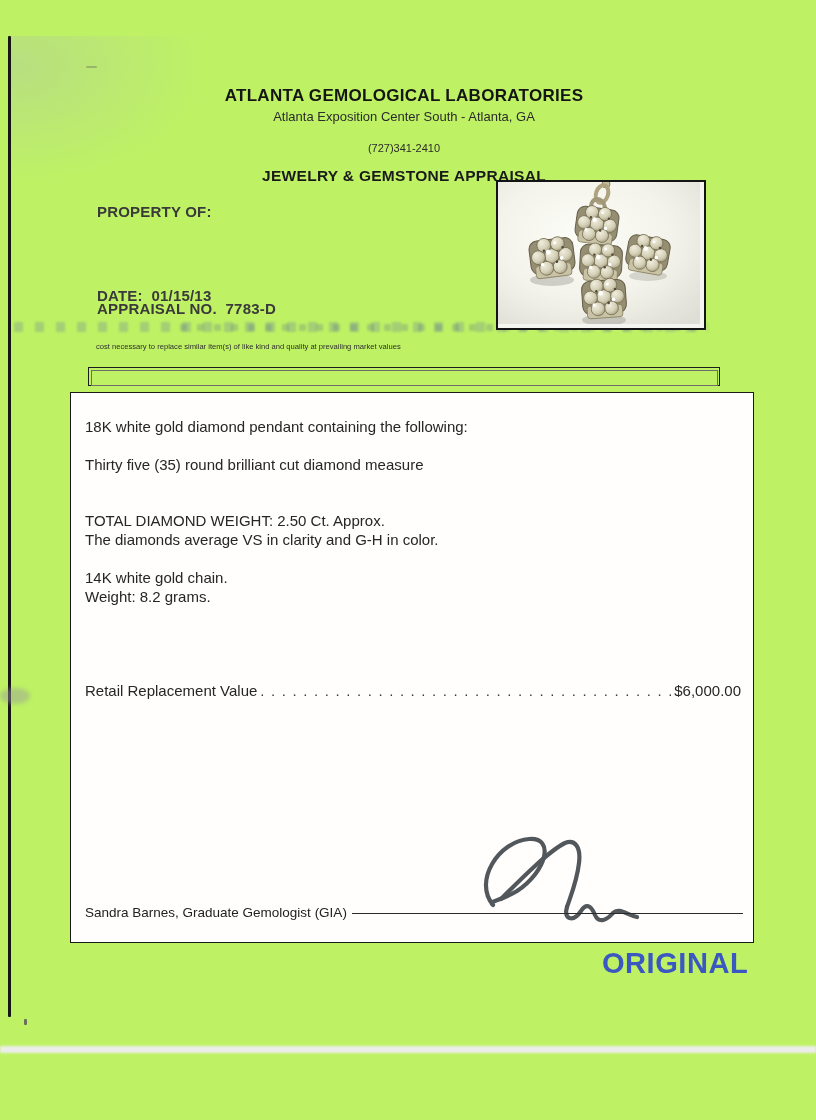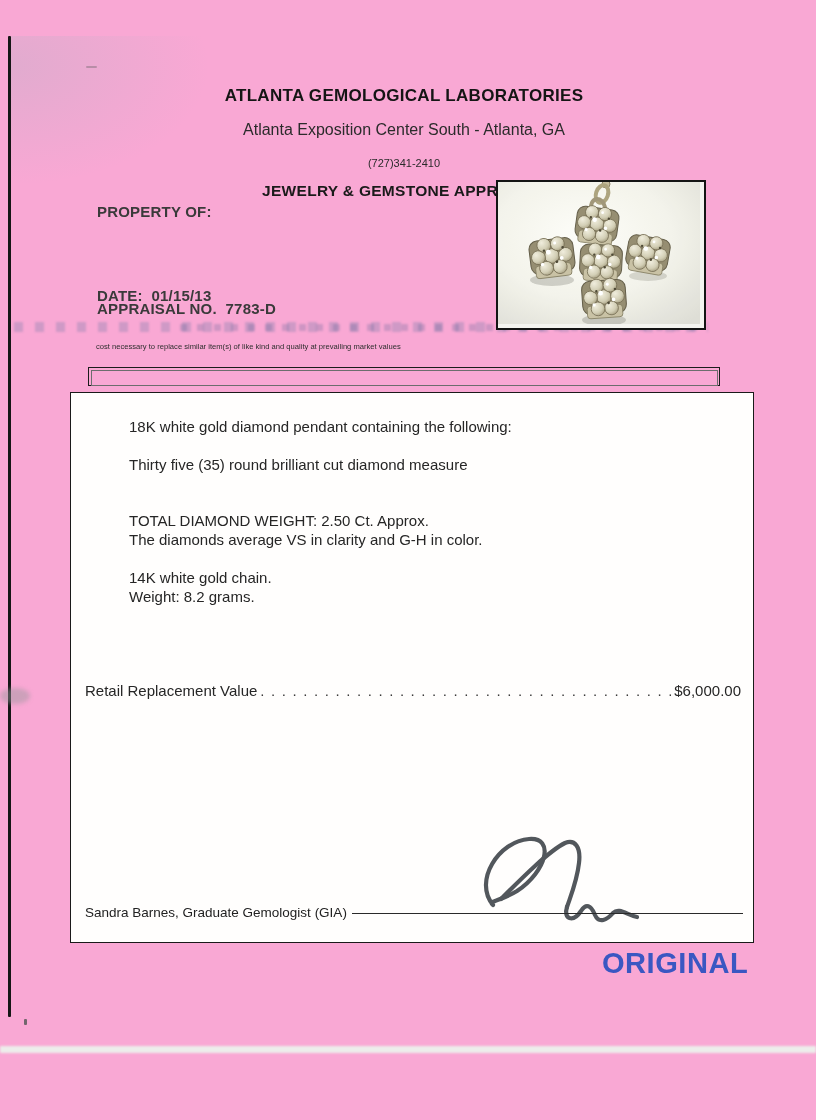--- a/index.html
+++ b/index.html
@@ -1,59 +1,59 @@
 <!DOCTYPE html>
 <html><head>
 <meta charset="utf-8">
 <style>
   html,body{margin:0;padding:0;background:#ffffff;}
   .scan{
-    position:relative; width:816px; height:1120px; background:#f9a8d4;
+    position:relative; width:816px; height:1120px; background:#bef264;
     overflow:hidden; font-family:"Liberation Sans", sans-serif; color:#1f1f1f;
   }
   .abs{position:absolute;}
 
   
   .edge-line{left:8px; top:36px; width:3px; height:981px; background:#161616; border-radius:1px;}
   .corner-shade{left:11px; top:36px; width:200px; height:150px;
     background:radial-gradient(ellipse at 0% 20%, rgba(170,178,195,.30), rgba(170,178,195,0) 70%);}
   .bleed-strip{left:14px; top:322px; width:694px; height:10px; opacity:.5; filter:blur(1.3px);
     background:repeating-linear-gradient(90deg, rgba(95,115,160,.55) 0 9px, rgba(95,115,160,0) 9px 21px);}
   .bleed-strip2{left:180px; top:324px; width:520px; height:7px; opacity:.4; filter:blur(.8px);
     background:repeating-linear-gradient(90deg, rgba(70,90,140,.6) 0 7px, rgba(70,90,140,0) 7px 17px);}
   .smudge-left{left:0; top:688px; width:30px; height:16px; filter:blur(2px);
     background:rgba(150,150,155,.45); border-radius:50%;}
   .speck{background:#5a5a5a; border-radius:1px;}
   .bottom-band{left:0; top:1046px; width:816px; height:7px; background:#ededeb; filter:blur(1px);}
 
   
   .header{left:0; top:86px; width:808px; text-align:center;}
   .lab-name{font-size:17px; font-weight:bold; color:#151515; letter-spacing:.3px;}
-  .address{font-size:16px; margin-top:15px; color:#2b2b2b;}
+  .address{font-size:13px; margin-top:3px; color:#2b2b2b;}
   .phone{font-size:11px; margin-top:18px; color:#2b2b2b;}
   .doc-title{font-size:15.5px; font-weight:bold; margin-top:13px; color:#1a1a1a; letter-spacing:.3px;}
 
   
   .meta-line{font-size:15px; font-weight:bold; color:#3a3a3a; white-space:pre; letter-spacing:.2px;}
 
   
   .photo{left:496px; top:180px; width:206px; height:146px; border:2px solid #141414; background:#f4f4f0;}
   .photo svg{display:block;}
 
   
   .disclaimer{left:96px; top:342px; width:622px; font-size:7.6px; line-height:9.5px; color:#2e2e2e;}
 
   
   .thin-box{left:88px; top:367px; width:632px; height:19px; border:1.5px solid #1c1c1c; box-sizing:border-box;}
   .thin-box-inner{margin:1.5px; height:calc(100% - 3px); border:1px solid #6d6d6d;}
 
   
   .main-box{left:70px; top:392px; width:684px; height:551px; border:1.6px solid #1a1a1a;
     box-sizing:border-box; background:#fffefd;}
-  .body-line{position:absolute; left:14px; font-size:15px; line-height:19px; color:#262626; white-space:pre;margin-left:44px;}
+  .body-line{position:absolute; left:14px; font-size:15px; line-height:19px; color:#262626; white-space:pre;}
 
   .retail-row{position:absolute; left:14px; top:289px; width:656px; display:flex; align-items:baseline; font-size:15px; color:#262626;}
   .retail-label{white-space:nowrap;}
   .retail-dots{flex:1; overflow:hidden; white-space:nowrap; letter-spacing:1.2px; margin:0 3px; color:#3a3a3a;}
   .retail-value{white-space:nowrap;}
 
   .sig-row{position:absolute; left:14px; top:512px; width:658px; display:flex; align-items:baseline; font-size:13.5px; color:#222;}
   .sig-name{white-space:nowrap;}
   .sig-underline{flex:1; border-bottom:1.3px solid #2a2a2a; margin-left:5px; transform:translateY(-3px);}
   .signature-svg{position:absolute; left:400px; top:440px; width:200px; height:105px;}

